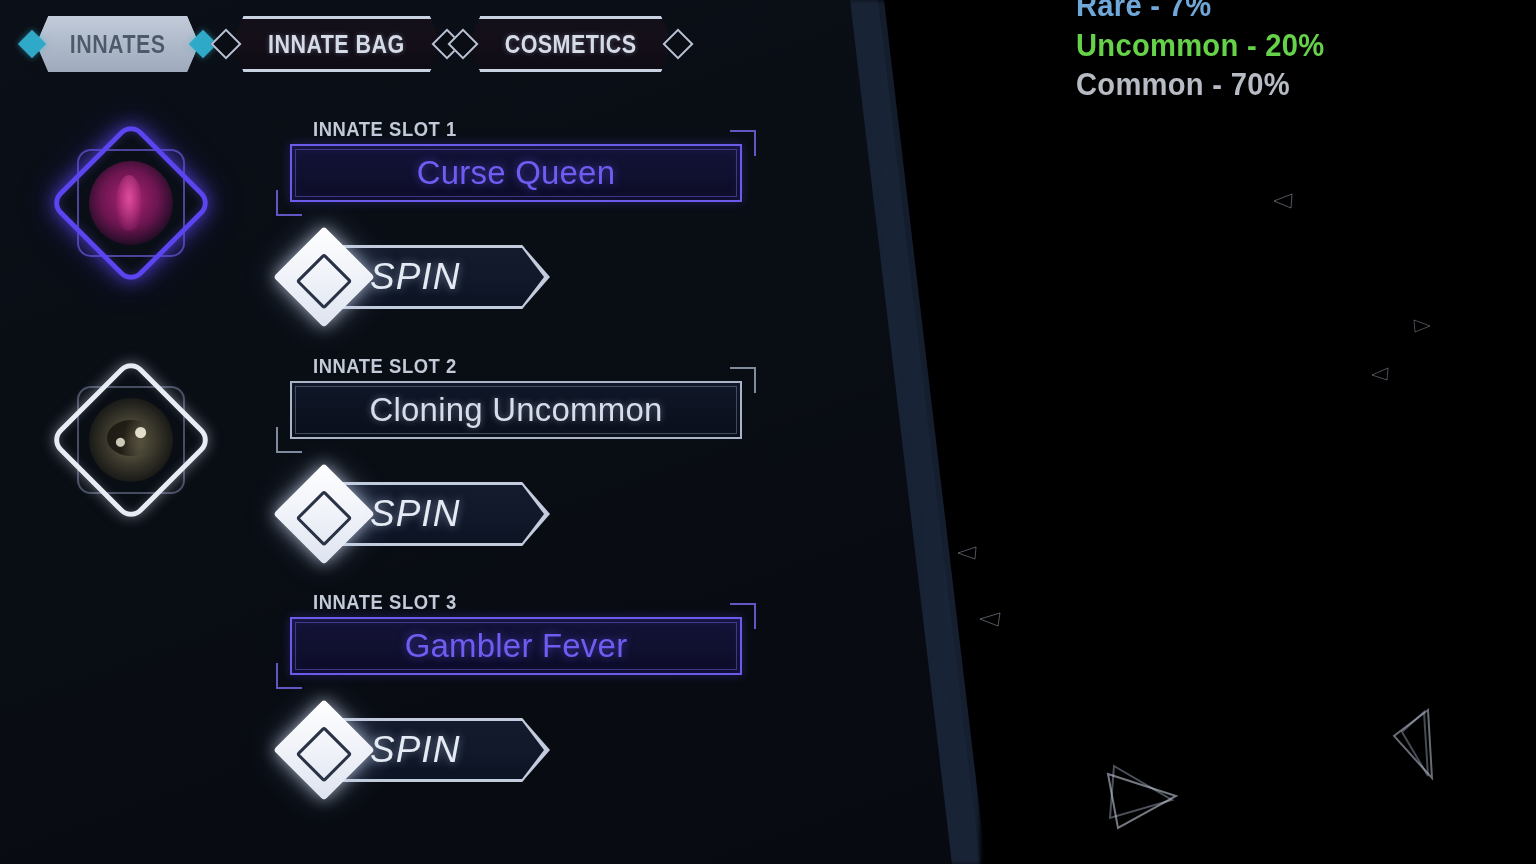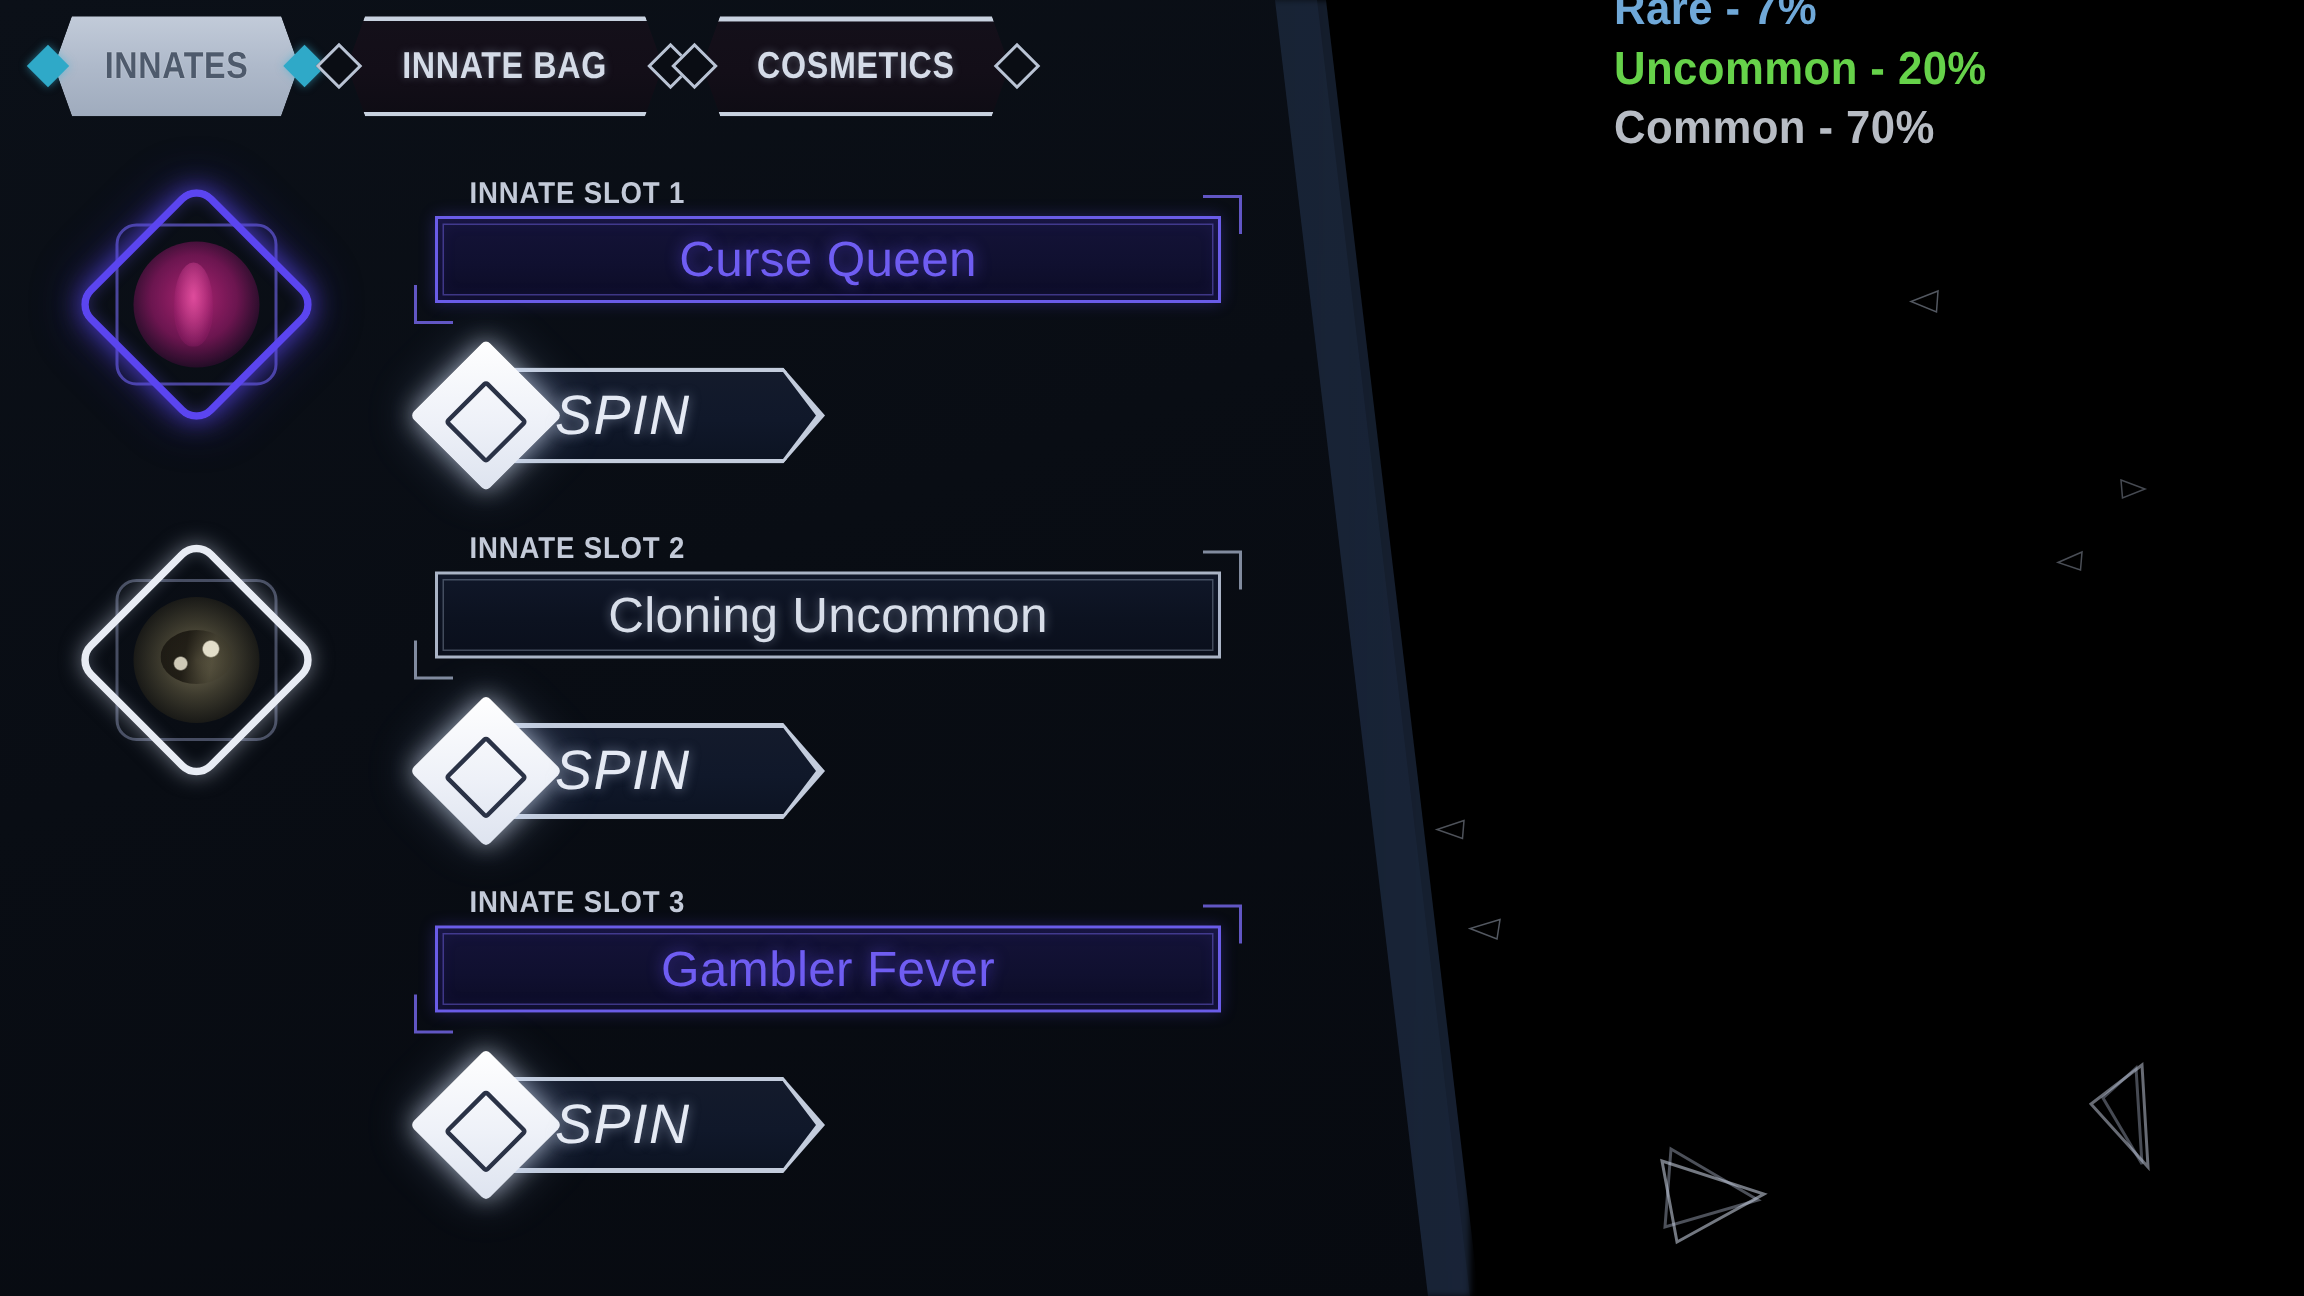--- a/index.html
+++ b/index.html
@@ -72,21 +72,21 @@
     box-shadow: 0 0 6px rgba(60,180,215,0.55);
   }
   .diamond.hollow {
     background: #0a0d14;
     border: 2px solid #b9c3d4;
     width: 22px; height: 22px;
   }
 
   .tab {
     position: relative;
-    height: 67px;
+    height: 56px;
     display: flex;
     align-items: center;
     justify-content: center;
     padding: 0 26px;
     clip-path: polygon(12px 0, calc(100% - 12px) 0, 100% 50%, calc(100% - 12px) 100%, 12px 100%, 0 50%);
   }
   .tab-inner {
     position: absolute;
     inset: 0;
     clip-path: polygon(12px 0, calc(100% - 12px) 0, 100% 50%, calc(100% - 12px) 100%, 12px 100%, 0 50%);
@@ -241,21 +241,21 @@
     letter-spacing: 0.6px;
     color: #c3cad8;
     transform-origin: left center;
     transform: scaleX(0.92);
   }
 
   
   .name-frame {
     position: absolute;
     left: 290px;
-    width: 524px;
+    width: 452px;
     height: 58px;
   }
   .nf-box {
     position: absolute;
     inset: 0;
     border: 2px solid #aab4c6;
     background: linear-gradient(180deg, #101729 0%, #0c1220 55%, #0a0f1c 100%);
   }
   .nf-box.pur {
     border-color: #6a5ce8;

